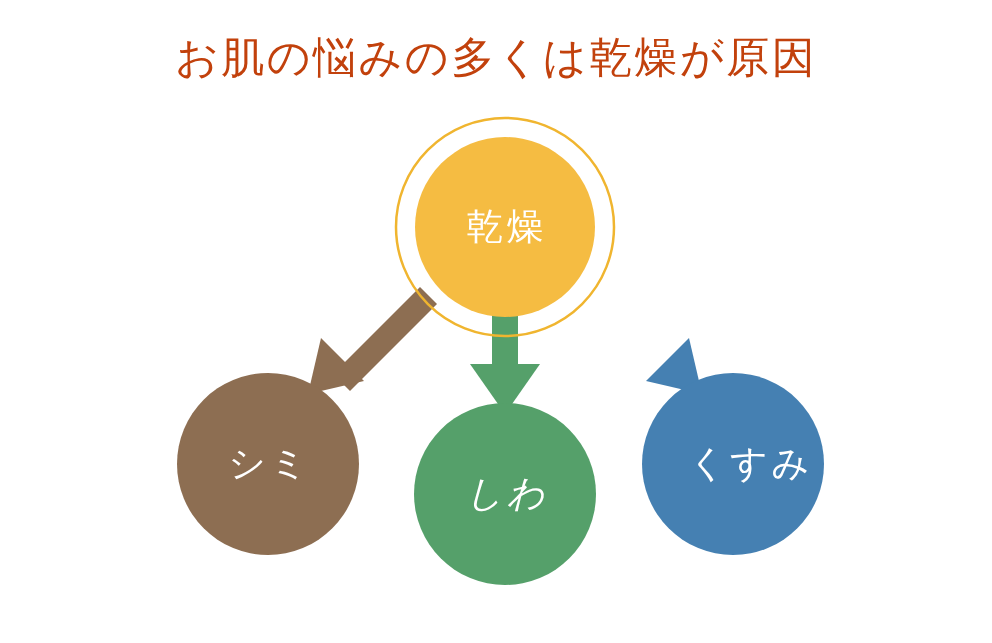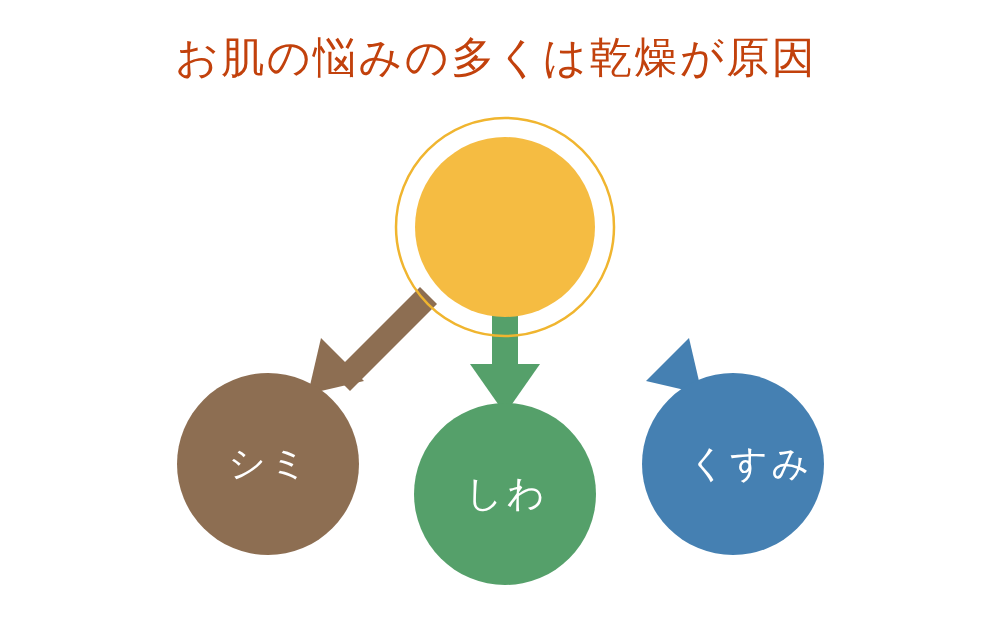--- a/index.html
+++ b/index.html
@@ -55,20 +55,21 @@
     left: 415px; top: 197px; width: 180px; height: 60px;
     font-size: 37px;
   }
   #label-shimi {
     left: 178px; top: 434px; width: 182px; height: 60px;
     font-size: 37px;
   }
   #label-shiwa {
     left: 414px; top: 464px; width: 182px; height: 60px;
     font-size: 37px;
+    font-style: italic;
   }
   #label-kusumi {
     left: 642px; top: 434px; width: 182px; height: 60px;
     font-size: 37px;
   }
 </style>
 </head>
 <body style="background: rgb(255, 255, 255);">
 
 <div id="canvas" style="background: rgb(255, 255, 255);">
@@ -93,20 +94,21 @@
     </g>
 
     <circle id="node-shimi" cx="268" cy="464" r="91" fill="#8D6E52"></circle>
     <circle id="node-shiwa" cx="505" cy="494" r="91" fill="#55A06A"></circle>
     <circle id="node-kusumi" cx="733" cy="464" r="91" fill="#4580B2"></circle>
 
     <circle id="node-center-ring" cx="505" cy="227" r="109" fill="none" stroke="#F0B52F" stroke-width="2.5"></circle>
     <circle id="node-center" cx="505" cy="227" r="90" fill="#F5BC42"></circle>
   </svg>
 
+  <div class="node-label" id="label-center" style="color: rgb(255, 255, 255); left: 415px; top: 197px; width: 180px; height: 60px;">乾燥</div>
 
   <div class="node-label" id="label-shimi" style="color: rgb(255, 255, 255); left: 177px; top: 434px; width: 182px; height: 60px;">シミ</div>
 
   <div class="node-label" id="label-shiwa" style="color: rgb(255, 255, 255); left: 414px; top: 464px; width: 182px; height: 60px;">しわ</div>
 
   <div class="node-label" id="label-kusumi" style="color: rgb(255, 255, 255); left: 642px; top: 434px; width: 214px; height: 60px;">くすみ</div>
 
 </div>
 
 </body></html>

